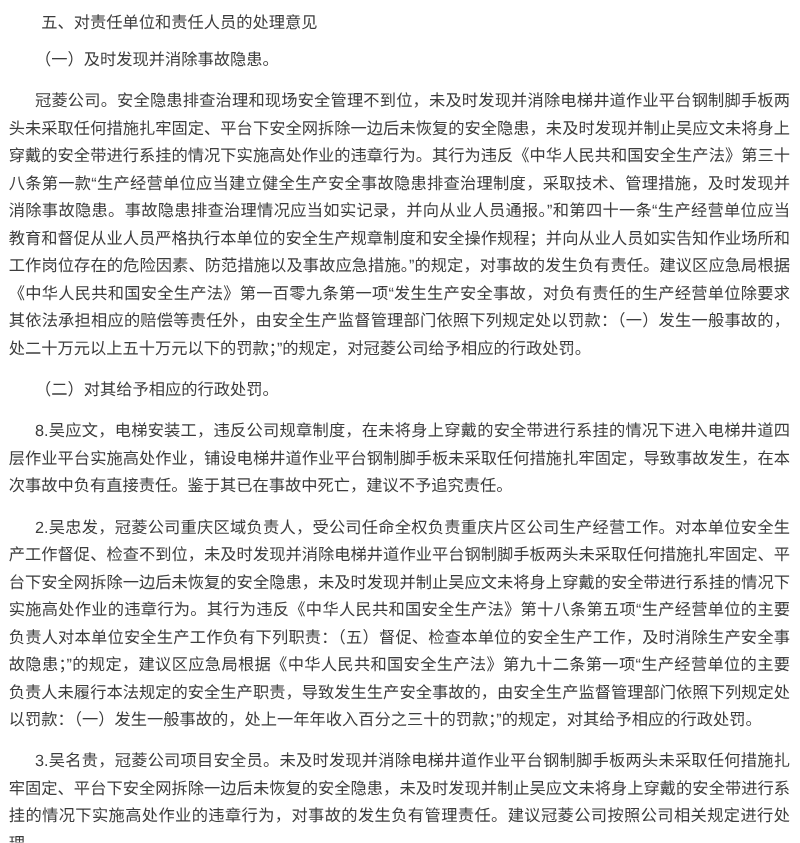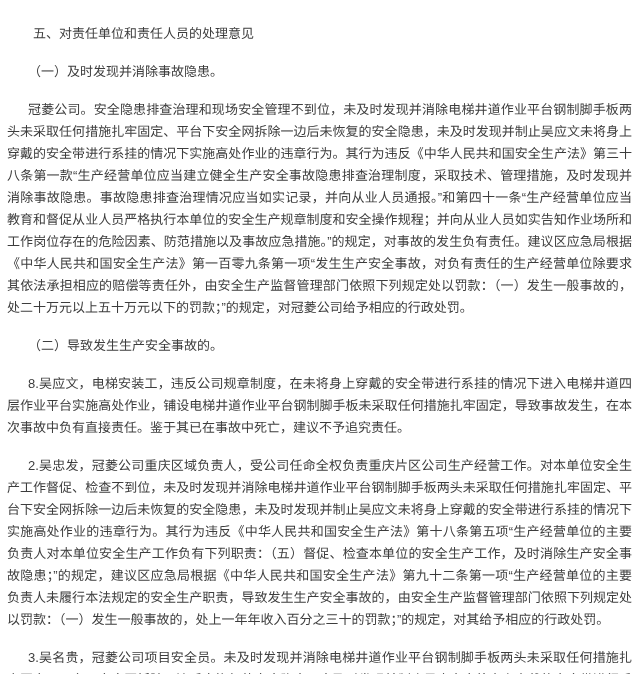--- a/index.html
+++ b/index.html
@@ -17,39 +17,39 @@
     box-sizing: border-box;
     width: 640px;
     padding: 7px 8px 0 7px;
     color: #3d3d3d;
     font-size: 13px;
     line-height: 22px;
     text-align: justify;
     letter-spacing: 0;
   }
   .doc p {
-    margin: 16px 0 11px 0;
+    margin: 0 0 11px 0;
     text-indent: 21px;
     font-weight: 400;
   }
   .doc p.section-heading {
     text-indent: 26px;
     margin-bottom: 8px;
   }
 </style>
 </head>
 <body>
 
 <div class="doc">
   <p class="section-heading">五、对责任单位和责任人员的处理意见</p>
 
   <p class="subsection-heading">（一）及时发现并消除事故隐患。</p>
 
   <p class="para">冠菱公司。安全隐患排查治理和现场安全管理不到位，未及时发现并消除电梯井道作业平台钢制脚手板两头未采取任何措施扎牢固定、平台下安全网拆除一边后未恢复的安全隐患，未及时发现并制止吴应文未将身上穿戴的安全带进行系挂的情况下实施高处作业的违章行为。其行为违反《中华人民共和国安全生产法》第三十八条第一款“生产经营单位应当建立健全生产安全事故隐患排查治理制度，采取技术、管理措施，及时发现并消除事故隐患。事故隐患排查治理情况应当如实记录，并向从业人员通报。”和第四十一条“生产经营单位应当教育和督促从业人员严格执行本单位的安全生产规章制度和安全操作规程；并向从业人员如实告知作业场所和工作岗位存在的危险因素、防范措施以及事故应急措施。”的规定，对事故的发生负有责任。建议区应急局根据《中华人民共和国安全生产法》第一百零九条第一项“发生生产安全事故，对负有责任的生产经营单位除要求其依法承担相应的赔偿等责任外，由安全生产监督管理部门依照下列规定处以罚款：（一）发生一般事故的，处二十万元以上五十万元以下的罚款；”的规定，对冠菱公司给予相应的行政处罚。</p>
 
-  <p class="subsection-heading">（二）导致发生生产安全事故的。</p>
+  <p class="subsection-heading">（二）对其给予相应的行政处罚。</p>
 
   <p class="para">8.吴应文，电梯安装工，违反公司规章制度，在未将身上穿戴的安全带进行系挂的情况下进入电梯井道四层作业平台实施高处作业，铺设电梯井道作业平台钢制脚手板未采取任何措施扎牢固定，导致事故发生，在本次事故中负有直接责任。鉴于其已在事故中死亡，建议不予追究责任。</p>
 
   <p class="para">2.吴忠发，冠菱公司重庆区域负责人，受公司任命全权负责重庆片区公司生产经营工作。对本单位安全生产工作督促、检查不到位，未及时发现并消除电梯井道作业平台钢制脚手板两头未采取任何措施扎牢固定、平台下安全网拆除一边后未恢复的安全隐患，未及时发现并制止吴应文未将身上穿戴的安全带进行系挂的情况下实施高处作业的违章行为。其行为违反《中华人民共和国安全生产法》第十八条第五项“生产经营单位的主要负责人对本单位安全生产工作负有下列职责：（五）督促、检查本单位的安全生产工作，及时消除生产安全事故隐患；”的规定，建议区应急局根据《中华人民共和国安全生产法》第九十二条第一项“生产经营单位的主要负责人未履行本法规定的安全生产职责，导致发生生产安全事故的，由安全生产监督管理部门依照下列规定处以罚款：（一）发生一般事故的，处上一年年收入百分之三十的罚款；”的规定，对其给予相应的行政处罚。</p>
 
   <p class="para">3.吴名贵，冠菱公司项目安全员。未及时发现并消除电梯井道作业平台钢制脚手板两头未采取任何措施扎牢固定、平台下安全网拆除一边后未恢复的安全隐患，未及时发现并制止吴应文未将身上穿戴的安全带进行系挂的情况下实施高处作业的违章行为，对事故的发生负有管理责任。建议冠菱公司按照公司相关规定进行处理。</p>
 </div>
 
 </body></html>

